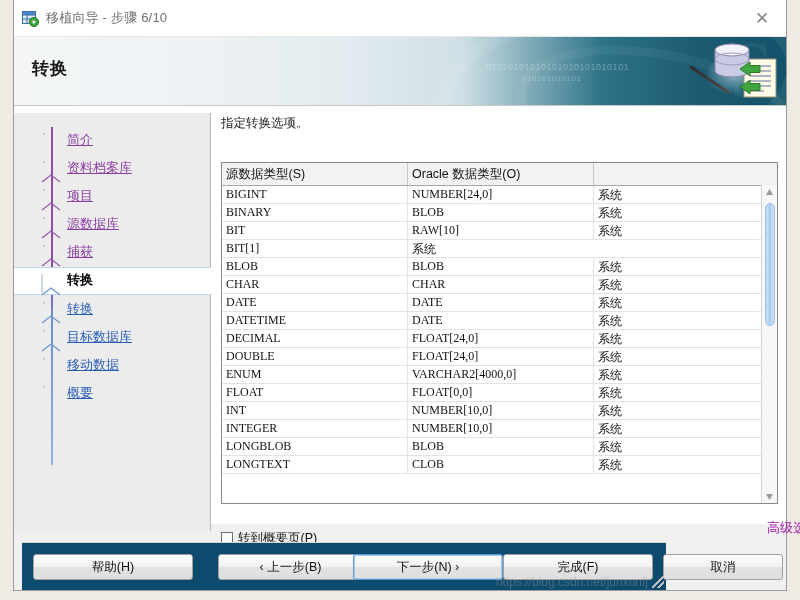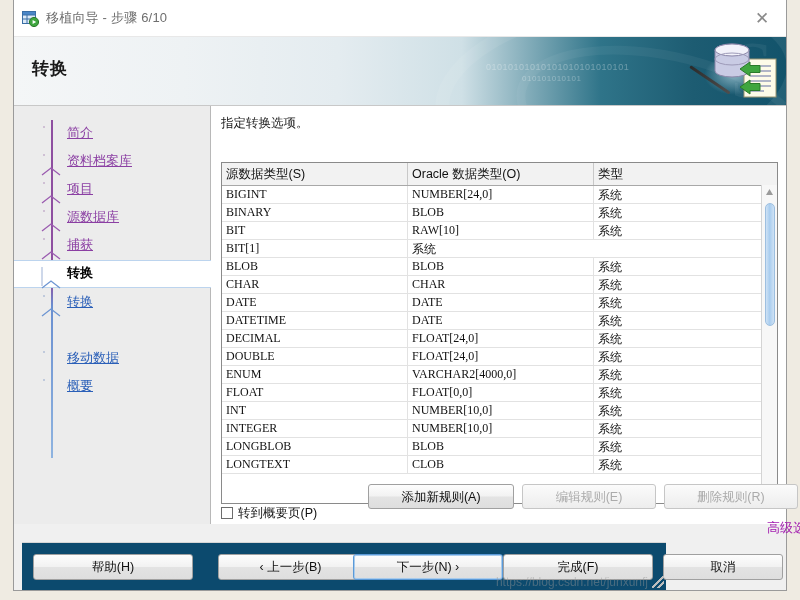--- a/index.html
+++ b/index.html
@@ -145,21 +145,21 @@
   }
   
   .body-area {
     position: relative;
     height: 418px;
     background: #ffffff;
   }
   .sidebar {
     position: absolute;
     left: 0;
-    top: 0;
+    top: 7px;
     width: 197px;
     height: 418px;
     background: #ececec;
     border-right: 1px solid #b8b8b8;
     box-sizing: border-box;
     text-decoration: underline;
   }
   .rail {
     position: absolute;
     left: 37px;
@@ -358,21 +358,21 @@
     background: linear-gradient(to bottom, #fbfbfb 0%, #f4f4f4 50%, #ededed 100%);
     cursor: default;
   }
   .btn.focus {
     border: 1px solid #5b9ad8;
     box-shadow: 0 0 0 1px #a8cbec inset;
   }
   .chk-row {
     position: absolute;
     left: 9px;
-    top: 399px;
+    top: 424px;
     font-size: 12.5px;
     color: #111;
   }
   .checkbox {
     display: inline-block;
     width: 12px;
     height: 12px;
     border: 1px solid #6d6d6d;
     background: #fff;
     vertical-align: -2px;
@@ -540,40 +540,48 @@
       <div class="nav-item blue" style="top:183px">
         <span class="whisk">
           <svg width="20" height="10" viewBox="0 0 20 10">
               <path d="M1 9 L10 2 L19 9" stroke="#6d95d2" fill="none" stroke-width="1.3"></path>
             </svg>
         </span>
         <span class="node"><span class="sphere blue"></span></span>
         <span class="lbl">转换</span>
       </div>
 
+      <div class="nav-item blue" style="top:211px">
+        <span class="whisk">
+          <svg width="20" height="10" viewBox="0 0 20 10">
+              <path d="M1 9 L10 2 L19 9" stroke="#6d95d2" fill="none" stroke-width="1.3"></path>
+            </svg>
+        </span>
+        <span class="node"><span class="sphere blue"></span></span>
+        <span class="lbl">目标数据库</span>
+      </div>
 
       <div class="nav-item blue" style="top:239px">
         <span class="node"><span class="sphere blue"></span></span>
         <span class="lbl">移动数据</span>
       </div>
 
       <div class="nav-item blue" style="top:267px">
         <span class="node"><span class="sphere blue"></span></span>
         <span class="lbl">概要</span>
       </div>
     </div>
 
     <div class="main">
       <div class="instruction">指定转换选项。</div>
 
       <div class="table-wrap">
         <div class="grid-head">
           <div class="hc col1">源数据类型(S)</div>
           <div class="hc col2">Oracle 数据类型(O)</div>
-          <div class="hc col3">类型</div>
         </div>
         <div class="grid-body" id="grid-body">
             <div class="grow">
               <div class="gc col1">BIGINT</div>
               <div class="gc col2">NUMBER[24,0]</div>
               <div class="gc col3 cn">系统</div>
             </div>
             <div class="grow">
               <div class="gc col1">BINARY</div>
               <div class="gc col2">BLOB</div>
@@ -657,25 +665,20 @@
           </span>
           <span class="sb-thumb"></span>
           <span class="sb-arrow down">
             <svg width="15" height="15" viewBox="0 0 15 15">
                 <polygon points="7.5,11 11,5 4,5" fill="#9a9a9a"></polygon>
               </svg>
           </span>
         </div>
       </div>
 
-      <div class="rule-btns">
-        <div class="btn" style="left:156px; width:146px;">添加新规则(A)</div>
-        <div class="btn disabled" style="left:310px; width:134px;">编辑规则(E)</div>
-        <div class="btn disabled" style="left:452px; width:134px;">删除规则(R)</div>
-      </div>
 
       <div class="chk-row">
         <span class="checkbox"></span><span>转到概要页(P)</span>
       </div>
 
       <div class="adv-link">高级选项</div>
     </div>
   </div>
 
   <div class="footer">

